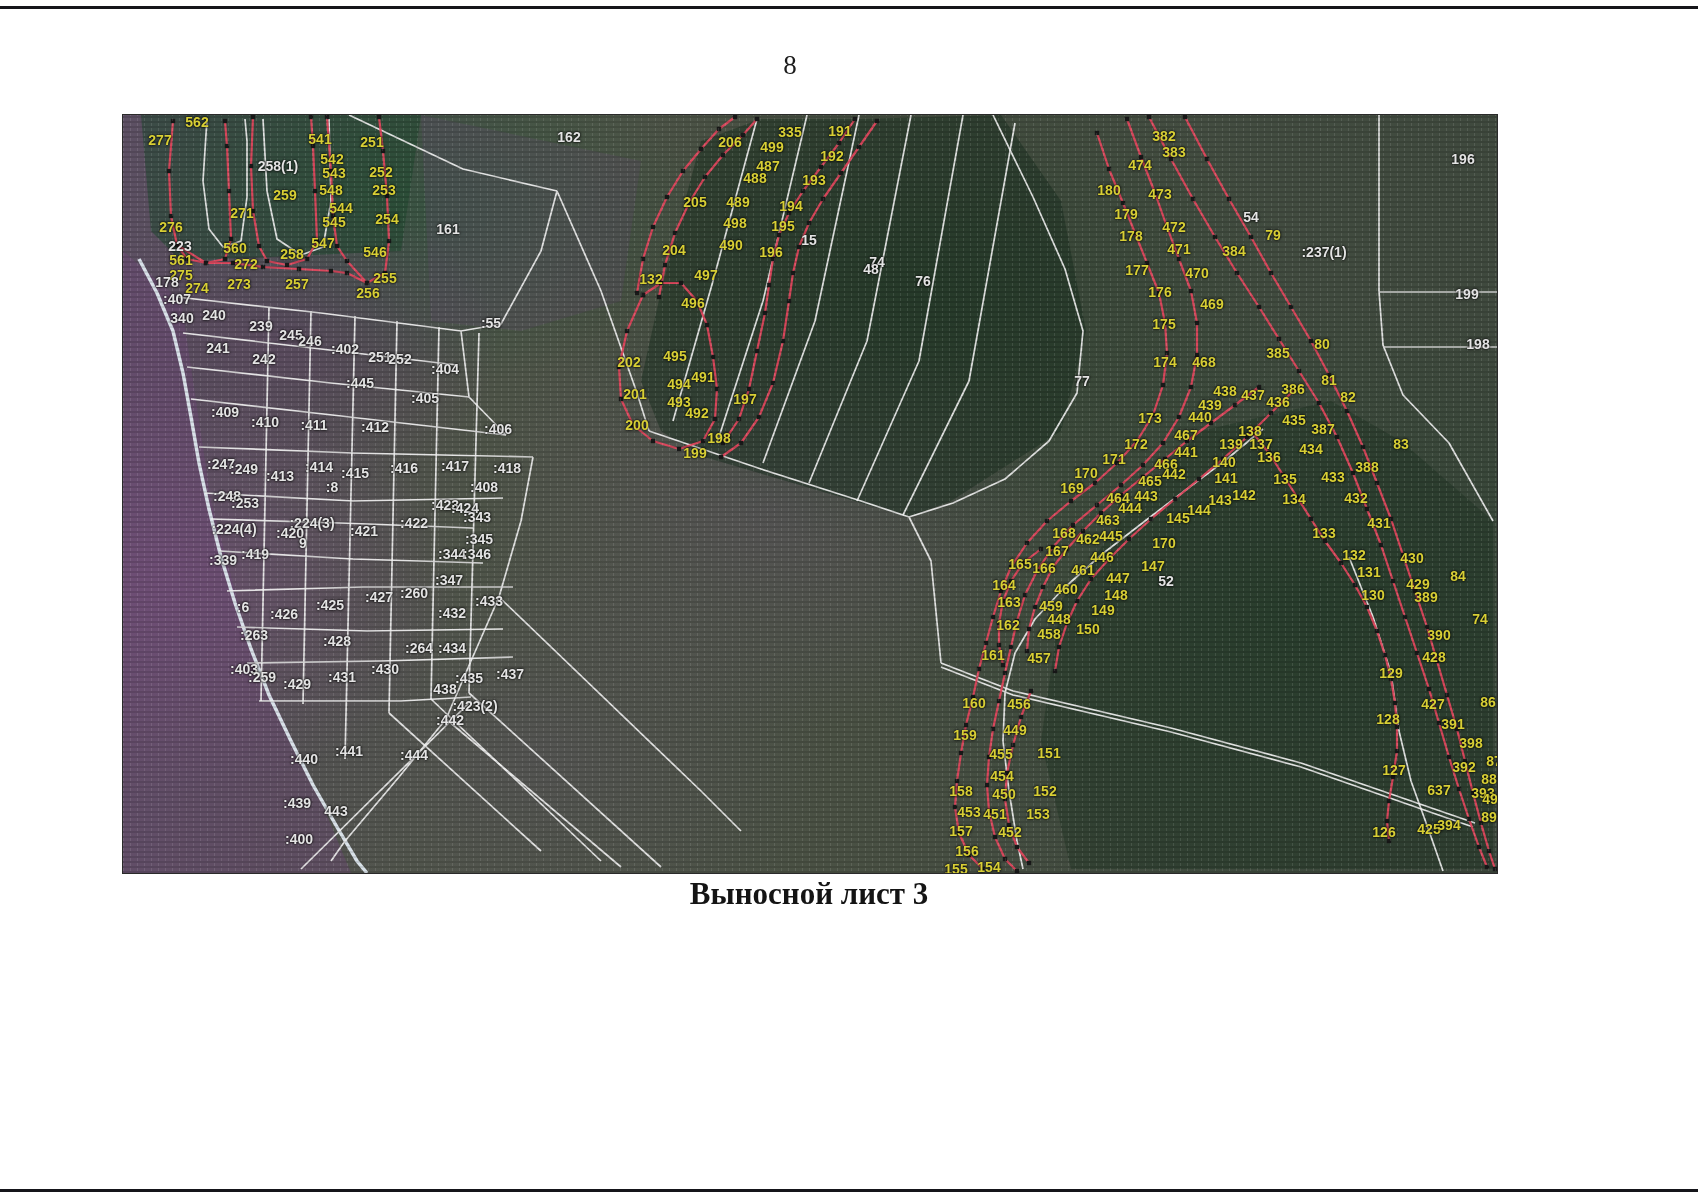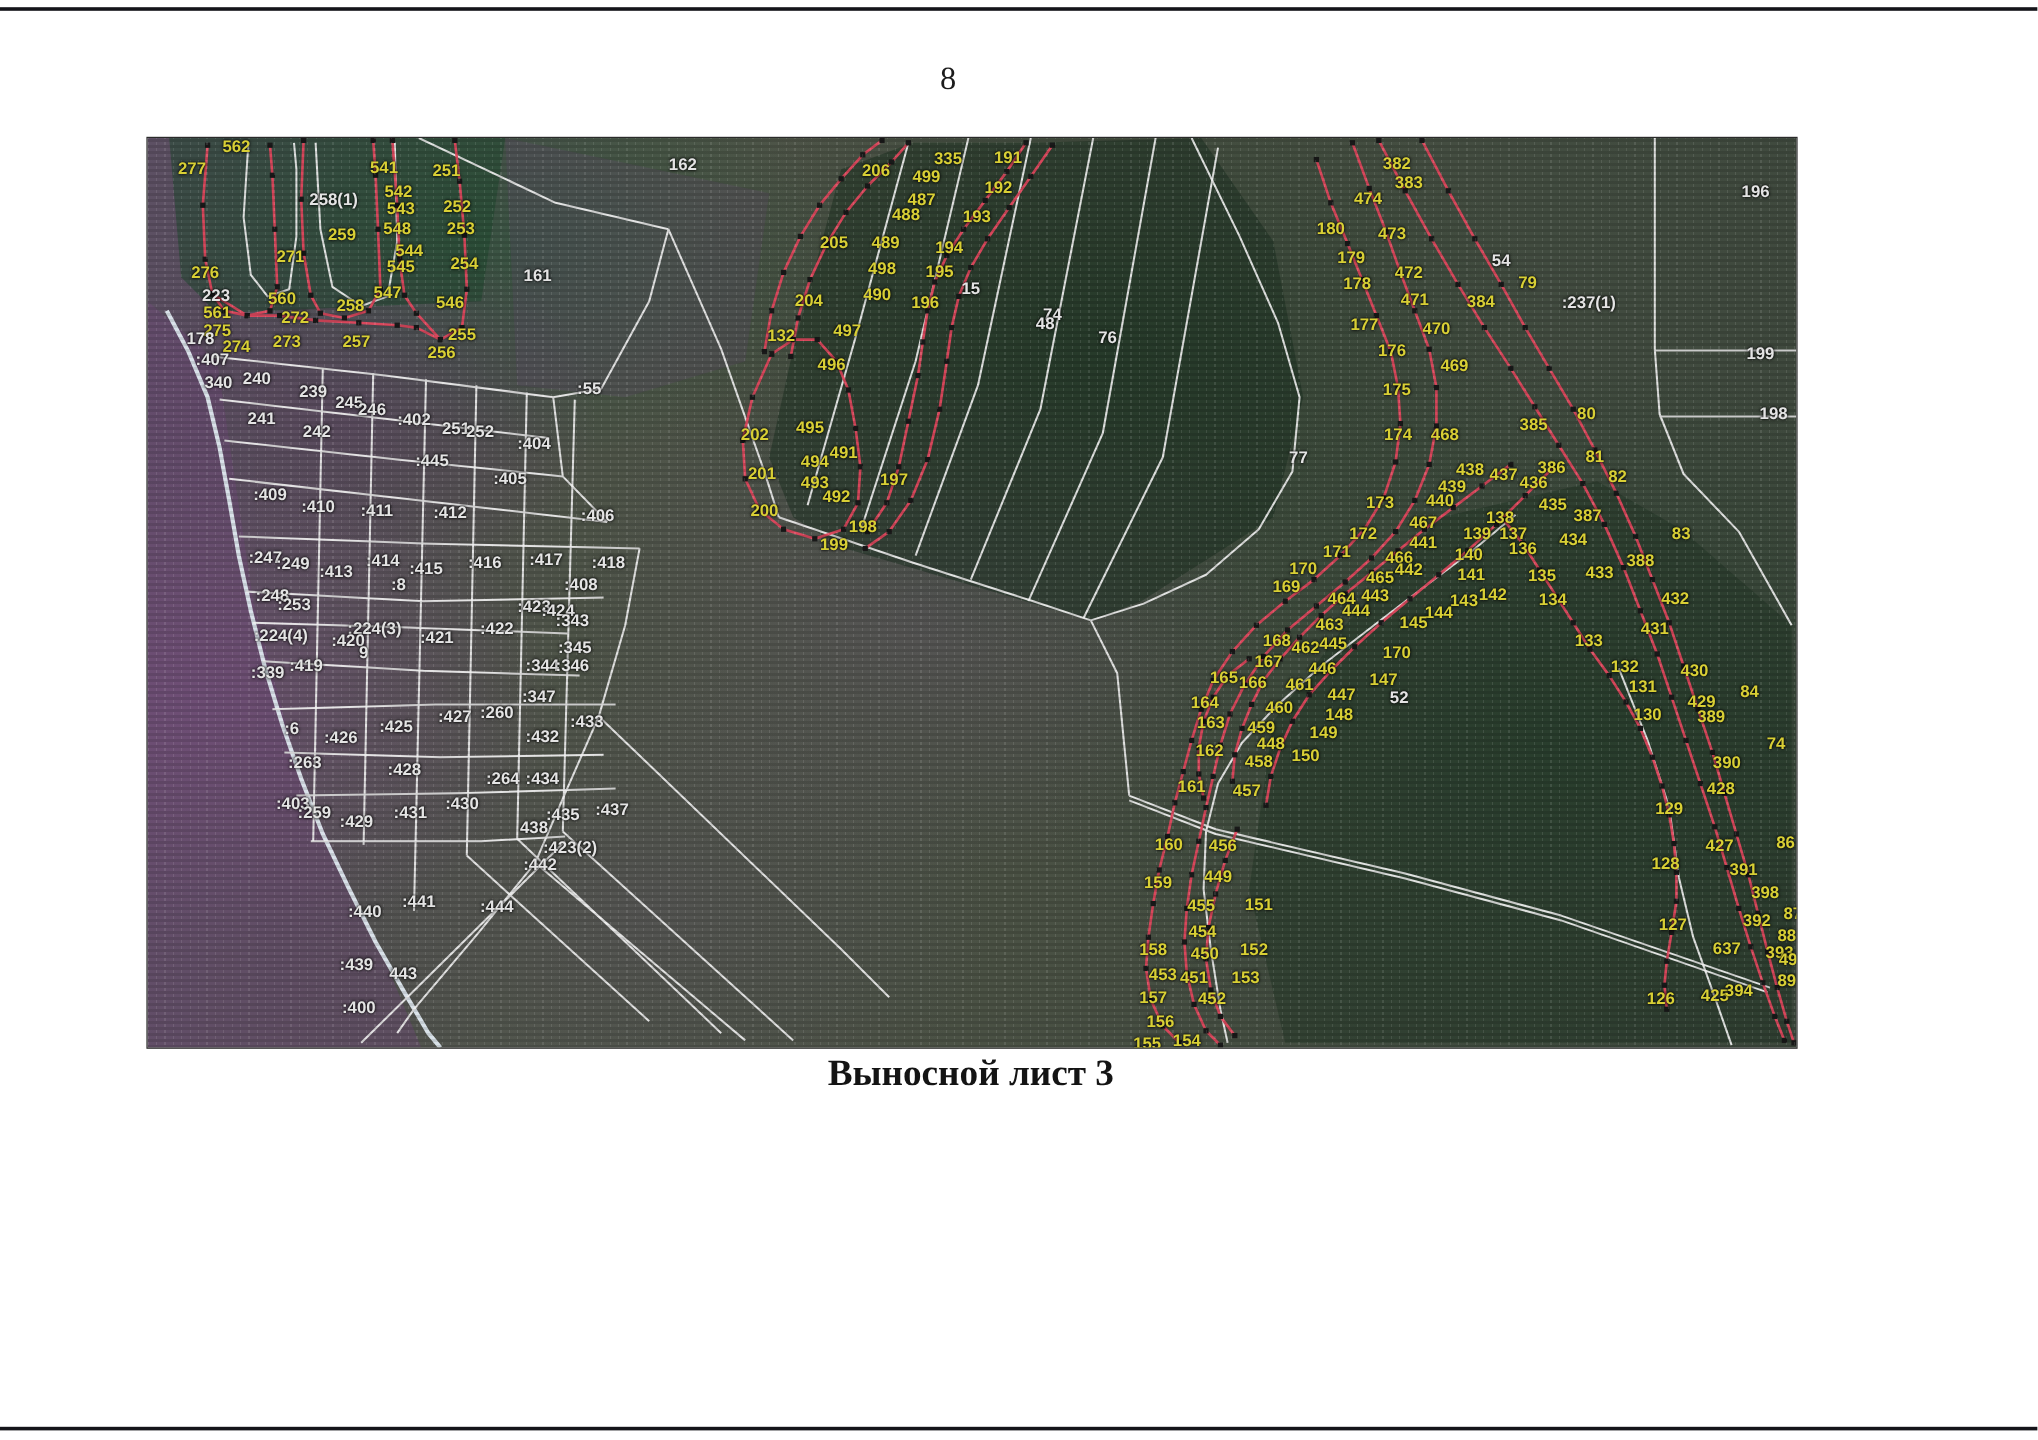--- a/index.html
+++ b/index.html
@@ -579,21 +579,21 @@
       <span class="lbl" style="left: 1103px; top: 363px; color: rgb(216, 207, 53);">141</span>
       <span class="lbl" style="left: 949px; top: 373px; color: rgb(216, 207, 53);">169</span>
       <span class="lbl" style="left: 995px; top: 383px; color: rgb(216, 207, 53);">464</span>
       <span class="lbl" style="left: 1023px; top: 381px; color: rgb(216, 207, 53);">443</span>
       <span class="lbl" style="left: 1007px; top: 393px; color: rgb(216, 207, 53);">444</span>
       <span class="lbl" style="left: 1097px; top: 385px; color: rgb(216, 207, 53);">143</span>
       <span class="lbl" style="left: 1121px; top: 380px; color: rgb(216, 207, 53);">142</span>
       <span class="lbl" style="left: 1076px; top: 395px; color: rgb(216, 207, 53);">144</span>
       <span class="lbl" style="left: 1055px; top: 403px; color: rgb(216, 207, 53);">145</span>
       <span class="lbl" style="left: 985px; top: 405px; color: rgb(216, 207, 53);">463</span>
-      <span class="lbl" style="left: 1233px; top: 383px; color: rgb(216, 207, 53); margin-left: 40px;">432</span>
+      <span class="lbl" style="left: 1233px; top: 383px; color: rgb(216, 207, 53);">432</span>
       <span class="lbl" style="left: 1171px; top: 384px; color: rgb(216, 207, 53);">134</span>
       <span class="lbl" style="left: 1256px; top: 408px; color: rgb(216, 207, 53);">431</span>
       <span class="lbl" style="left: 1201px; top: 418px; color: rgb(216, 207, 53);">133</span>
       <span class="lbl" style="left: 941px; top: 418px; color: rgb(216, 207, 53);">168</span>
       <span class="lbl" style="left: 965px; top: 424px; color: rgb(216, 207, 53);">462</span>
       <span class="lbl" style="left: 988px; top: 421px; color: rgb(216, 207, 53);">445</span>
       <span class="lbl" style="left: 1041px; top: 428px; color: rgb(216, 207, 53);">170</span>
       <span class="lbl" style="left: 934px; top: 436px; color: rgb(216, 207, 53);">167</span>
       <span class="lbl" style="left: 979px; top: 442px; color: rgb(216, 207, 53);">446</span>
       <span class="lbl" style="left: 897px; top: 449px; color: rgb(216, 207, 53);">165</span>

